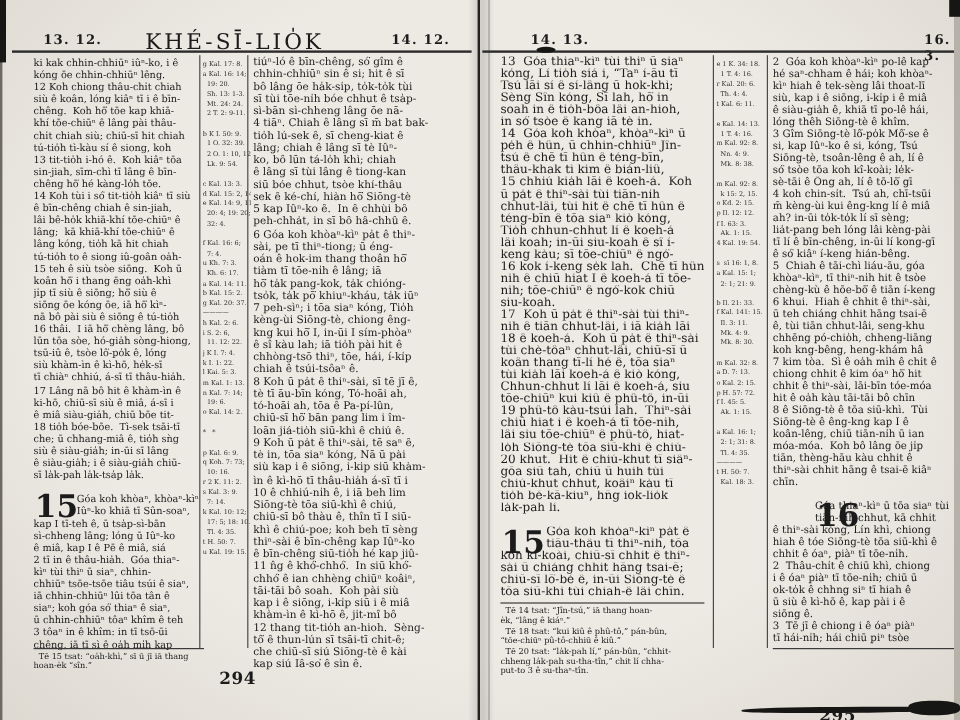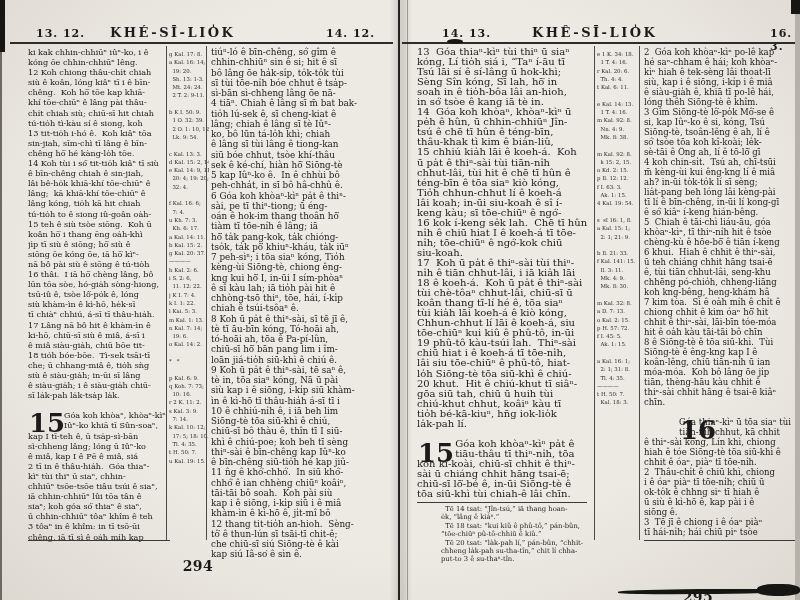--- a/index.html
+++ b/index.html
@@ -1,21 +1,21 @@
 <!DOCTYPE html>
 <html><head>
 <meta charset="utf-8">
 <style>
   html,body{margin:0;padding:0;background:#cfccc5;}
   #scan{position:relative;width:800px;height:600px;overflow:hidden;
         background:radial-gradient(ellipse at 50% 45%, #edeae4 60%, #ddd9d1 100%);
         font-family:"DejaVu Serif","Liberation Serif",serif;color:#1b1b1b;}
   .abs{position:absolute;}
   .hdr-num{font-size:11px;font-weight:bold;letter-spacing:1px;}
-  .hdr-title{font-size:13px;font-weight:bold;letter-spacing:2.5px;text-align:left;}
+  .hdr-title{font-size:18px;font-weight:normal;letter-spacing:2.5px;text-align:right;}
   .hrule{height:2px;background:#2c2c2c;}
   .vrule{width:1px;background:#4a4a47;}
   .frule{height:1px;background:#3a3a3a;}
   .txt{white-space:pre;overflow:hidden;}
   .txt > div{overflow:hidden;}
   .lc1{font-size:8.1px;width:142px;}  .lc1 > div{height:10.1px;line-height:10.1px;}
   .lc2{font-size:8.8px;width:166px;}  .lc2 > div{height:10.25px;line-height:10.25px;}
   .rc1{font-size:10px;width:170px;}  .rc1 > div{height:10.05px;line-height:10.05px;}
   .rc2{font-size:8.5px;width:152px;}  .rc2 > div{height:10px;line-height:10px;}
   .refs{font-size:5.4px;width:40px;color:#2a2a28;} .refs > div{height:8.3px;line-height:8.3px;}
@@ -37,44 +37,44 @@
   <div class="abs txt lc1" style="left:28px;top:47px;"><div>ki kak chhin-chhiūⁿ iûⁿ-ko, i ê</div><div>kóng ōe chhin-chhiūⁿ lêng.</div><div>12 Koh chiong thâu-chi̍t chiah</div><div>siù ê koân, lóng kiâⁿ tī i ê bīn-</div><div>chêng.  Koh hō͘ tōe kap khiā-</div><div>khí tōe-chiūⁿ ê lâng pài thâu-</div><div>chi̍t chiah siù; chiū-sī hit chiah</div><div>tú-tio̍h tì-kàu sí ê siong, koh</div><div>13 tit-tio̍h i-hó ê.  Koh kiâⁿ tōa</div><div>sin-jiah, sīm-chì tī lâng ê bīn-</div><div>chêng hō͘ hé kàng-lo̍h tōe.</div><div>14 Koh tùi i só͘ tit-tio̍h kiâⁿ tī siù</div><div>ê bīn-chêng chiah ê sin-jiah,</div><div>lâi bê-ho̍k khiā-khí tōe-chiūⁿ ê</div><div>lâng;  kā khiā-khí tōe-chiūⁿ ê</div><div>lâng kóng, tio̍h kā hit chiah</div><div>tú-tio̍h to ê siong iû-goân oa̍h-</div><div>15 teh ê siù tsòe siōng.  Koh ū</div><div>koân hō͘ i thang ēng oa̍h-khì</div><div>ji̍p tī siù ê siōng; hō͘ siù ê</div><div>siōng ōe kóng ōe, iā hō͘ kìⁿ-</div><div>nā bô pài siù ê siōng ê tú-tio̍h</div><div>16 thâi.  I iā hō͘ chèng lâng, bô</div><div>lūn tōa sòe, hó-gia̍h sòng-hiong,</div><div>tsū-iû ê, tsòe lô͘-po̍k ê, lóng</div><div>siù khàm-ìn ê kì-hō, he̍k-sī</div><div>tī chiàⁿ chhiú, á-sī tī thâu-hia̍h.</div><div>17 Lâng nā bô hit ê khàm-ìn ê</div><div>ki-hō, chiū-sī siù ê miâ, á-sī i</div><div>ê miâ siàu-gia̍h, chiū bōe tit-</div><div>18 tio̍h bóe-bōe.  Tì-sek tsāi-tī</div><div>che; ū chhang-miâ ê, tio̍h sǹg</div><div>siù ê siàu-gia̍h; in-ūi sī lâng</div><div>ê siàu-gia̍h; i ê siàu-gia̍h chiū-</div><div>sī la̍k-pah la̍k-tsa̍p la̍k.</div><div></div><div>              Góa koh khòaⁿ, khòaⁿ-kìⁿ</div><div>              Iûⁿ-ko khiā tī Sûn-soaⁿ,</div><div>kap I tī-teh ê, ū tsa̍p-sì-bān</div><div>sì-chheng lâng; lóng ū Iûⁿ-ko</div><div>ê miâ, kap I ê Pē ê miâ, siá</div><div>2 tī in ê thâu-hia̍h.  Góa thiaⁿ-</div><div>kìⁿ tùi thiⁿ ū siaⁿ, chhin-</div><div>chhiūⁿ tsōe-tsōe tiâu tsúi ê siaⁿ,</div><div>iā chhin-chhiūⁿ lûi tōa tân ê</div><div>siaⁿ; koh góa só͘ thiaⁿ ê siaⁿ,</div><div>ū chhin-chhiūⁿ tôaⁿ khîm ê teh</div><div>3 tôaⁿ in ê khîm: in tī tsō-ūi</div><div>chêng, iā tī sì ê oa̍h mi̍h kap</div></div>
   <div class="abs chapnum" style="left:29px;top:410px;">15</div>
 
   <div class="abs vrule" style="left:166px;top:46px;height:494px;"></div>
   <div class="abs txt refs" style="left:169px;top:50px;"><div>g Kal. 17: 8.</div><div>a Kal. 16: 14;</div><div>  19: 20.</div><div>  Sh. 13: 1-3.</div><div>  Mt. 24: 24.</div><div>  2 T. 2: 9-11.</div><div></div><div>b K I. 50: 9.</div><div>  1 O. 32: 39.</div><div>  2 O. 1: 10, 12.</div><div>  Lk. 9: 54.</div><div></div><div>c Kal. 13: 3.</div><div>d Kal. 15: 2, 14.</div><div>e Kal. 14: 9, 11;</div><div>  20: 4; 19: 20;</div><div>  32: 4.</div><div></div><div>f Kal. 16: 6;</div><div>  7: 4.</div><div>u Kh. 7: 3.</div><div>  Kh. 6: 17.</div><div>a Kal. 14: 11.</div><div>b Kal. 15: 2.</div><div>g Kal. 20: 37.</div><div>————</div><div>h Kal. 2: 6.</div><div>i S. 2: 6,</div><div>  11. 12: 22.</div><div>j K I. 7: 4.</div><div>k I. 1: 22.</div><div>l Kai. 5: 3.</div><div>m Kal. 1: 13.</div><div>n Kal. 7: 14;</div><div>  19: 6.</div><div>o Kal. 14: 2.</div><div></div><div>*   *</div><div></div><div>p Kal. 6: 9.</div><div>q Koh. 7: 73;</div><div>  10: 16.</div><div>r 2 K. 11: 2.</div><div>s Kal. 3: 9.</div><div>  7: 14.</div><div>k Kal. 10: 12;</div><div>  17: 5; 18: 10.</div><div>  Tl. 4: 35.</div><div>t H. 50: 7.</div><div>u Kal. 19: 15.</div></div>
   <div class="abs vrule" style="left:206px;top:46px;height:494px;"></div>
 
   <div class="abs txt lc2" style="left:211px;top:47px;"><div>tiúⁿ-ló ê bīn-chêng, só͘ gîm ê</div><div>chhin-chhiūⁿ sin ê si; hit ê sī</div><div>bô lâng ōe ha̍k-si̍p, to̍k-to̍k tùi</div><div>sī tùi tōe-ni̍h bóe chhut ê tsa̍p-</div><div>sì-bān sì-chheng lâng ōe nā-</div><div>4 tiāⁿ. Chiah ê lâng sī m̄ bat bak-</div><div>tio̍h lú-sek ê, sī cheng-kiat ê</div><div>lâng; chiah ê lâng sī tè Iûⁿ-</div><div>ko, bô lūn tá-lo̍h khì; chiah</div><div>ê lâng sī tùi lâng ê tiong-kan</div><div>siū bóe chhut, tsòe khí-thâu</div><div>sek ê ké-chí, hiàn hō͘ Siōng-tè</div><div>5 kap Iûⁿ-ko ê.  In ê chhùi bô</div><div>peh-chha̍t, in sī bô hâ-chhû ê.</div><div>6 Góa koh khòaⁿ-kìⁿ pa̍t ê thiⁿ-</div><div>sài, pe tī thiⁿ-tiong; ū éng-</div><div>oán ê hok-im thang thoân hō͘</div><div>tiàm tī tōe-ni̍h ê lâng; iā</div><div>hō͘ ta̍k pang-kok, ta̍k chióng-</div><div>tso̍k, ta̍k pō͘ khiuⁿ-kháu, ta̍k iūⁿ</div><div>7 peh-sìⁿ; i tōa siaⁿ kóng, Tio̍h</div><div>kèng-ùi Siōng-tè, chiong êng-</div><div>kng kui hō͘ I, in-ūi I sím-phòaⁿ</div><div>ê sî kàu lah; iā tio̍h pài hit ê</div><div>chhòng-tsō thiⁿ, tōe, hái, í-ki̍p</div><div>chiah ê tsúi-tsôaⁿ ê.</div><div>8 Koh ū pa̍t ê thiⁿ-sài, sī tē jī ê,</div><div>tè tī āu-bīn kóng, Tó-hoāi ah,</div><div>tó-hoāi ah, tōa ê Pa-pí-lûn,</div><div>chiū-sī hō͘ bān pang lim i îm-</div><div>loān jiá-tio̍h siū-khì ê chiú ê.</div><div>9 Koh ū pa̍t ê thiⁿ-sài, tē saⁿ ê,</div><div>tè in, tōa siaⁿ kóng, Nā ū pài</div><div>siù kap i ê siōng, i-ki̍p siū khàm-</div><div>ìn ê kì-hō tī thâu-hia̍h á-sī tī i</div><div>10 ê chhiú-ni̍h ê, i iā beh lim</div><div>Siōng-tè tōa siū-khì ê chiú,</div><div>chiū-sī bô thàu ê, thîn tī I siū-</div><div>khì ê chiú-poe; koh beh tī sèng</div><div>thiⁿ-sài ê bīn-chêng kap Iûⁿ-ko</div><div>ê bīn-chêng siū-tio̍h hé kap jiû-</div><div>11 n̂g ê khó͘-chhó͘.  In siū khó͘-</div><div>chhó͘ ê ian chhèng chiūⁿ koâiⁿ,</div><div>tāi-tāi bô soah.  Koh pài siù</div><div>kap i ê siōng, i-ki̍p siū i ê miâ</div><div>khàm-ìn ê kì-hō ê, ji̍t-mî bô</div><div>12 thang tit-tio̍h an-hioh.  Sèng-</div><div>tô͘ ê thun-lún sī tsāi-tī chit-ê;</div><div>che chiū-sī siú Siōng-tè ê kài</div><div>kap siú Iâ-so͘ ê sìn ê.</div></div>
 
   <div class="abs frule" style="left:28px;top:540px;width:142px;"></div>
+  <div class="abs txt fnote" style="left:28px;top:543px;width:145px;"><div>  Tē 15 tsat: “oa̍h-khì,” sī ū jī iā thang</div><div>hoan-e̍k “sîn.”</div></div>
   <div class="abs pagenum" style="left:178px;top:558px;width:40px;text-align:center;">294</div>
 
   <div class="abs" style="left:390px;top:0;width:22px;height:600px;background:linear-gradient(90deg,rgba(0,0,0,0) 0%,rgba(0,0,0,.12) 40%,rgba(0,0,0,.12) 60%,rgba(0,0,0,0) 100%);"></div>
   <div class="abs" style="left:398px;top:0;width:2px;height:600px;background:#23221f;"></div>
   <div class="abs" style="left:407px;top:0;width:1px;height:600px;background:rgba(0,0,0,.3);"></div>
 
   <div class="abs hdr-num" style="left:442px;top:27px;">14. 13.</div>
-  <div class="abs hdr-title" style="left:532px;top:25px;width:160px;">KHÊ-SĪ-LIO̍K</div>
   <div class="abs hdr-num" style="left:770px;top:27px;">16. 3.</div>
   <div class="abs hrule" style="left:402px;top:42px;width:393px;"></div>
   <div class="abs blob" style="left:447px;top:39px;width:16px;height:5px;border-radius:50%;"></div>
 
   <div class="abs txt rc1" style="left:417px;top:47px;"><div>13  Góa thiaⁿ-kìⁿ tùi thiⁿ ū siaⁿ</div><div>kóng, Lí tio̍h siá i, “Taⁿ í-āu tī</div><div>Tsú lāi sí ê sí-lâng ū hok-khì;</div><div>Sèng Sîn kóng, Sī lah, hō͘ in</div><div>soah in ê tio̍h-bôa lâi an-hioh,</div><div>in só͘ tsòe ê kang iā tè in.</div><div>14  Góa koh khòaⁿ, khòaⁿ-kìⁿ ū</div><div>pe̍h ê hûn, ū chhin-chhiūⁿ Jîn-</div><div>tsú ê chē tī hûn ê téng-bīn,</div><div>thâu-khak tì kim ê bián-liû,</div><div>15 chhiú kia̍h lāi ê koeh-á.  Koh</div><div>ū pa̍t ê thiⁿ-sài tùi tiān-ni̍h</div><div>chhut-lâi, tùi hit ê chē tī hûn ê</div><div>téng-bīn ê tōa siaⁿ kiò kóng,</div><div>Tio̍h chhun-chhut lí ê koeh-á</div><div>lâi koah; in-ūi siu-koah ê sî í-</div><div>keng kàu; sī tōe-chiūⁿ ê ngó͘-</div><div>16 kok í-keng se̍k lah.  Chē tī hûn-</div><div>ni̍h ê chiū hiat I ê koeh-á tī tōe-</div><div>ni̍h; tōe-chiūⁿ ê ngó͘-kok chiū</div><div>siu-koah.</div><div>17  Koh ū pa̍t ê thiⁿ-sài tùi thiⁿ-</div><div>ni̍h ê tiān chhut-lâi, i iā kia̍h lāi</div><div>18 ê koeh-á.  Koh ū pa̍t ê thiⁿ-sài</div><div>tùi chè-tôaⁿ chhut-lâi, chiū-sī ū</div><div>koân thang tī-lí hé ê, tōa siaⁿ</div><div>tùi kia̍h lāi koeh-á ê kiò kóng,</div><div>Chhun-chhut lí lāi ê koeh-á, siu</div><div>tōe-chiūⁿ kui kiû ê phû-tô, in-ūi</div><div>19 phû-tô kàu-tsúi lah.  Thiⁿ-sài</div><div>chiū hiat i ê koeh-á tī tōe-ni̍h,</div><div>lâi siu tōe-chiūⁿ ê phû-tô, hiat-</div><div>lo̍h Siōng-tè tōa siū-khì ê chiú-</div><div>20 khut.  Hit ê chiú-khut tī siâⁿ-</div><div>gōa siū tah, chiū ū huih tùi</div><div>chiú-khut chhut, koâiⁿ kàu tī</div><div>tio̍h bé-kā-kiuⁿ, hn̄g iok-lio̍k</div><div>la̍k-pah lí.</div><div></div><div>            Góa koh khòaⁿ-kìⁿ pa̍t ê</div><div>            tiāu-thâu tī thiⁿ-ni̍h, tōa</div><div>koh kî-koài, chiū-sī chhit ê thiⁿ-</div><div>sài ū chiáng chhit hāng tsai-ē;</div><div>chiū-sī lō͘-bé ê, in-ūi Siōng-tè ê</div><div>tōa siū-khì tùi chiah-ê lâi chīn.</div></div>
   <div class="abs chapnum" style="left:418px;top:440px;">15</div>
 
   <div class="abs vrule" style="left:594px;top:46px;height:494px;"></div>
   <div class="abs txt refs" style="left:597px;top:50px;"><div>e 1 K. 34: 18.</div><div>  1 T. 4: 16.</div><div>r Kal. 20: 6.</div><div>  Th. 4: 4.</div><div>t Kal. 6: 11.</div><div></div><div>e Kal. 14: 13.</div><div>  1 T. 4: 16.</div><div>m Kal. 92: 8.</div><div>  Nn. 4: 9.</div><div>  Mk. 8: 38.</div><div></div><div>m Kal. 92: 8.</div><div>  k 15: 2, 15.</div><div>o Kd. 2: 15.</div><div>p Il. 12: 12.</div><div>f I. 63: 3.</div><div>  Ak. 1: 15.</div><div>4 Kal. 19: 54.</div><div></div><div>s  sī 16: 1, 8.</div><div>a Kal. 15: 1;</div><div>  2: 1; 21: 9.</div><div></div><div>b Il. 21: 33.</div><div>f Kal. 141: 15.</div><div>  Il. 3: 11.</div><div>  Mk. 4: 9.</div><div>  Mk. 8: 30.</div><div></div><div>m Kal. 32: 8.</div><div>a D. 7: 13.</div><div>o Kal. 2: 15.</div><div>p H. 57: 72.</div><div>f I. 45: 5.</div><div>  Ak. 1: 15.</div><div></div><div>a Kal. 16: 1;</div><div>  2: 1; 31: 8.</div><div>  Tl. 4: 35.</div><div>————</div><div>t H. 50: 7.</div><div>  Kal. 18: 3.</div></div>
   <div class="abs vrule" style="left:639px;top:46px;height:494px;"></div>
 
   <div class="abs txt rc2" style="left:644px;top:47px;"><div>2  Góa koh khòaⁿ-kìⁿ po-lê kap</div><div>hé saⁿ-chham ê hái; koh khòaⁿ-</div><div>kìⁿ hiah ê tek-sèng lâi thoat-lī</div><div>siù, kap i ê siōng, i-ki̍p i ê miâ</div><div>ê siàu-gia̍h ê, khiā tī po-lê hái,</div><div>lóng thêh Siōng-tè ê khîm.</div><div>3 Gîm Siōng-tè lô͘-po̍k Mô͘-se ê</div><div>si, kap Iûⁿ-ko ê si, kóng, Tsú</div><div>Siōng-tè, tsoân-lêng ê ah, lí ê</div><div>só͘ tsòe tōa koh kî-koài; le̍k-</div><div>sè-tāi ê Ông ah, lí ê tō-lō͘ gī</div><div>4 koh chin-si̍t.  Tsú ah, chī-tsūi</div><div>m̄ kèng-ùi kui êng-kng lí ê miâ</div><div>ah? in-ūi to̍k-to̍k lí sī sèng;</div><div>lia̍t-pang beh lóng lâi kèng-pài</div><div>tī lí ê bīn-chêng, in-ūi lí kong-gī</div><div>ê só͘ kiâⁿ í-keng hián-bêng.</div><div>5  Chiah ê tāi-chì liáu-āu, góa</div><div>khòaⁿ-kìⁿ, tī thiⁿ-ni̍h hit ê tsòe</div><div>chèng-kù ê hōe-bō͘ ê tiān í-keng</div><div>6 khui.  Hiah ê chhit ê thiⁿ-sài,</div><div>ū teh chiáng chhit hāng tsai-ē</div><div>ê, tùi tiān chhut-lâi, seng-khu</div><div>chhēng pó-chio̍h, chheng-liāng</div><div>koh kng-bêng, heng-khám hâ</div><div>7 kim tòa.  Sì ê oa̍h mi̍h ê chi̍t ê</div><div>chiong chhit ê kim óaⁿ hō͘ hit</div><div>chhit ê thiⁿ-sài, lāi-bīn tóe-móa</div><div>hit ê oa̍h kàu tāi-tāi bô chīn</div><div>8 ê Siōng-tè ê tōa siū-khì.  Tùi</div><div>Siōng-tè ê êng-kng kap I ê</div><div>koân-lêng, chiū tiān-ni̍h ū ian</div><div>móa-móa.  Koh bô lâng ōe ji̍p</div><div>tiān, thèng-hāu kàu chhit ê</div><div>thiⁿ-sài chhit hāng ê tsai-ē kiâⁿ</div><div>chīn.</div><div></div><div>             Góa thiaⁿ-kìⁿ ū tōa siaⁿ tùi</div><div>             tiān-ni̍h chhut, kā chhit</div><div>ê thiⁿ-sài kóng, Lín khì, chiong</div><div>hiah ê tóe Siōng-tè tōa siū-khì ê</div><div>chhit ê óaⁿ, piàⁿ tī tōe-ni̍h.</div><div>2  Thâu-chi̍t ê chiū khì, chiong</div><div>i ê óaⁿ piàⁿ tī tōe-ni̍h; chiū ū</div><div>ok-to̍k ê chhng siⁿ tī hiah ê</div><div>ū siù ê kì-hō ê, kap pài i ê</div><div>siōng ê.</div><div>3  Tē jī ê chiong i ê óaⁿ piàⁿ</div><div>tī hái-ni̍h; hái chiū piⁿ tsòe</div></div>
   <div class="abs chapnum" style="left:645px;top:417px;margin-left:35px;">16</div>
 
   <div class="abs frule" style="left:417px;top:502px;width:170px;"></div>
-  <div class="abs txt fnote" style="left:417px;top:505px;margin-left:24px;"><div>  Tē 14 tsat: “Jîn-tsú,” iā thang hoan-</div><div>e̍k, “lâng ê kiáⁿ.”</div><div>  Tē 18 tsat: “kui kiû ê phû-tô,” pán-bûn,</div><div>“tōe-chiūⁿ pû-tô-chhiū ê kiû.”</div><div>  Tē 20 tsat: “la̍k-pah lí,” pán-bûn, “chhit-</div><div>chheng la̍k-pah su-tha-tîn,” chit lí chha-</div><div>put-to 3 ê su-thaⁿ-tîn.</div></div>
+  <div class="abs txt fnote" style="left:417px;top:505px;"><div>  Tē 14 tsat: “Jîn-tsú,” iā thang hoan-</div><div>e̍k, “lâng ê kiáⁿ.”</div><div>  Tē 18 tsat: “kui kiû ê phû-tô,” pán-bûn,</div><div>“tōe-chiūⁿ pû-tô-chhiū ê kiû.”</div><div>  Tē 20 tsat: “la̍k-pah lí,” pán-bûn, “chhit-</div><div>chheng la̍k-pah su-tha-tîn,” chit lí chha-</div><div>put-to 3 ê su-thaⁿ-tîn.</div></div>
 
   <div class="abs frule" style="left:644px;top:540px;width:152px;"></div>
 
   <div class="abs pagenum" style="left:678px;top:589px;width:40px;text-align:center;">295</div>
 
   <div class="abs" style="left:0;top:0;width:2px;height:600px;background:#6d6a64;"></div>
   <div class="abs blob" style="left:0;top:0;width:5px;height:52px;"></div>
   <div class="abs" style="left:795px;top:0;width:5px;height:600px;background:#b7b2a9;"></div>
   <div class="abs blob" style="left:791px;top:0;width:9px;height:14px;"></div>
   <div class="abs blob" style="left:618px;top:589px;width:180px;height:5px;border-radius:40% 60% 50% 50%;transform:rotate(-0.6deg);"></div>

